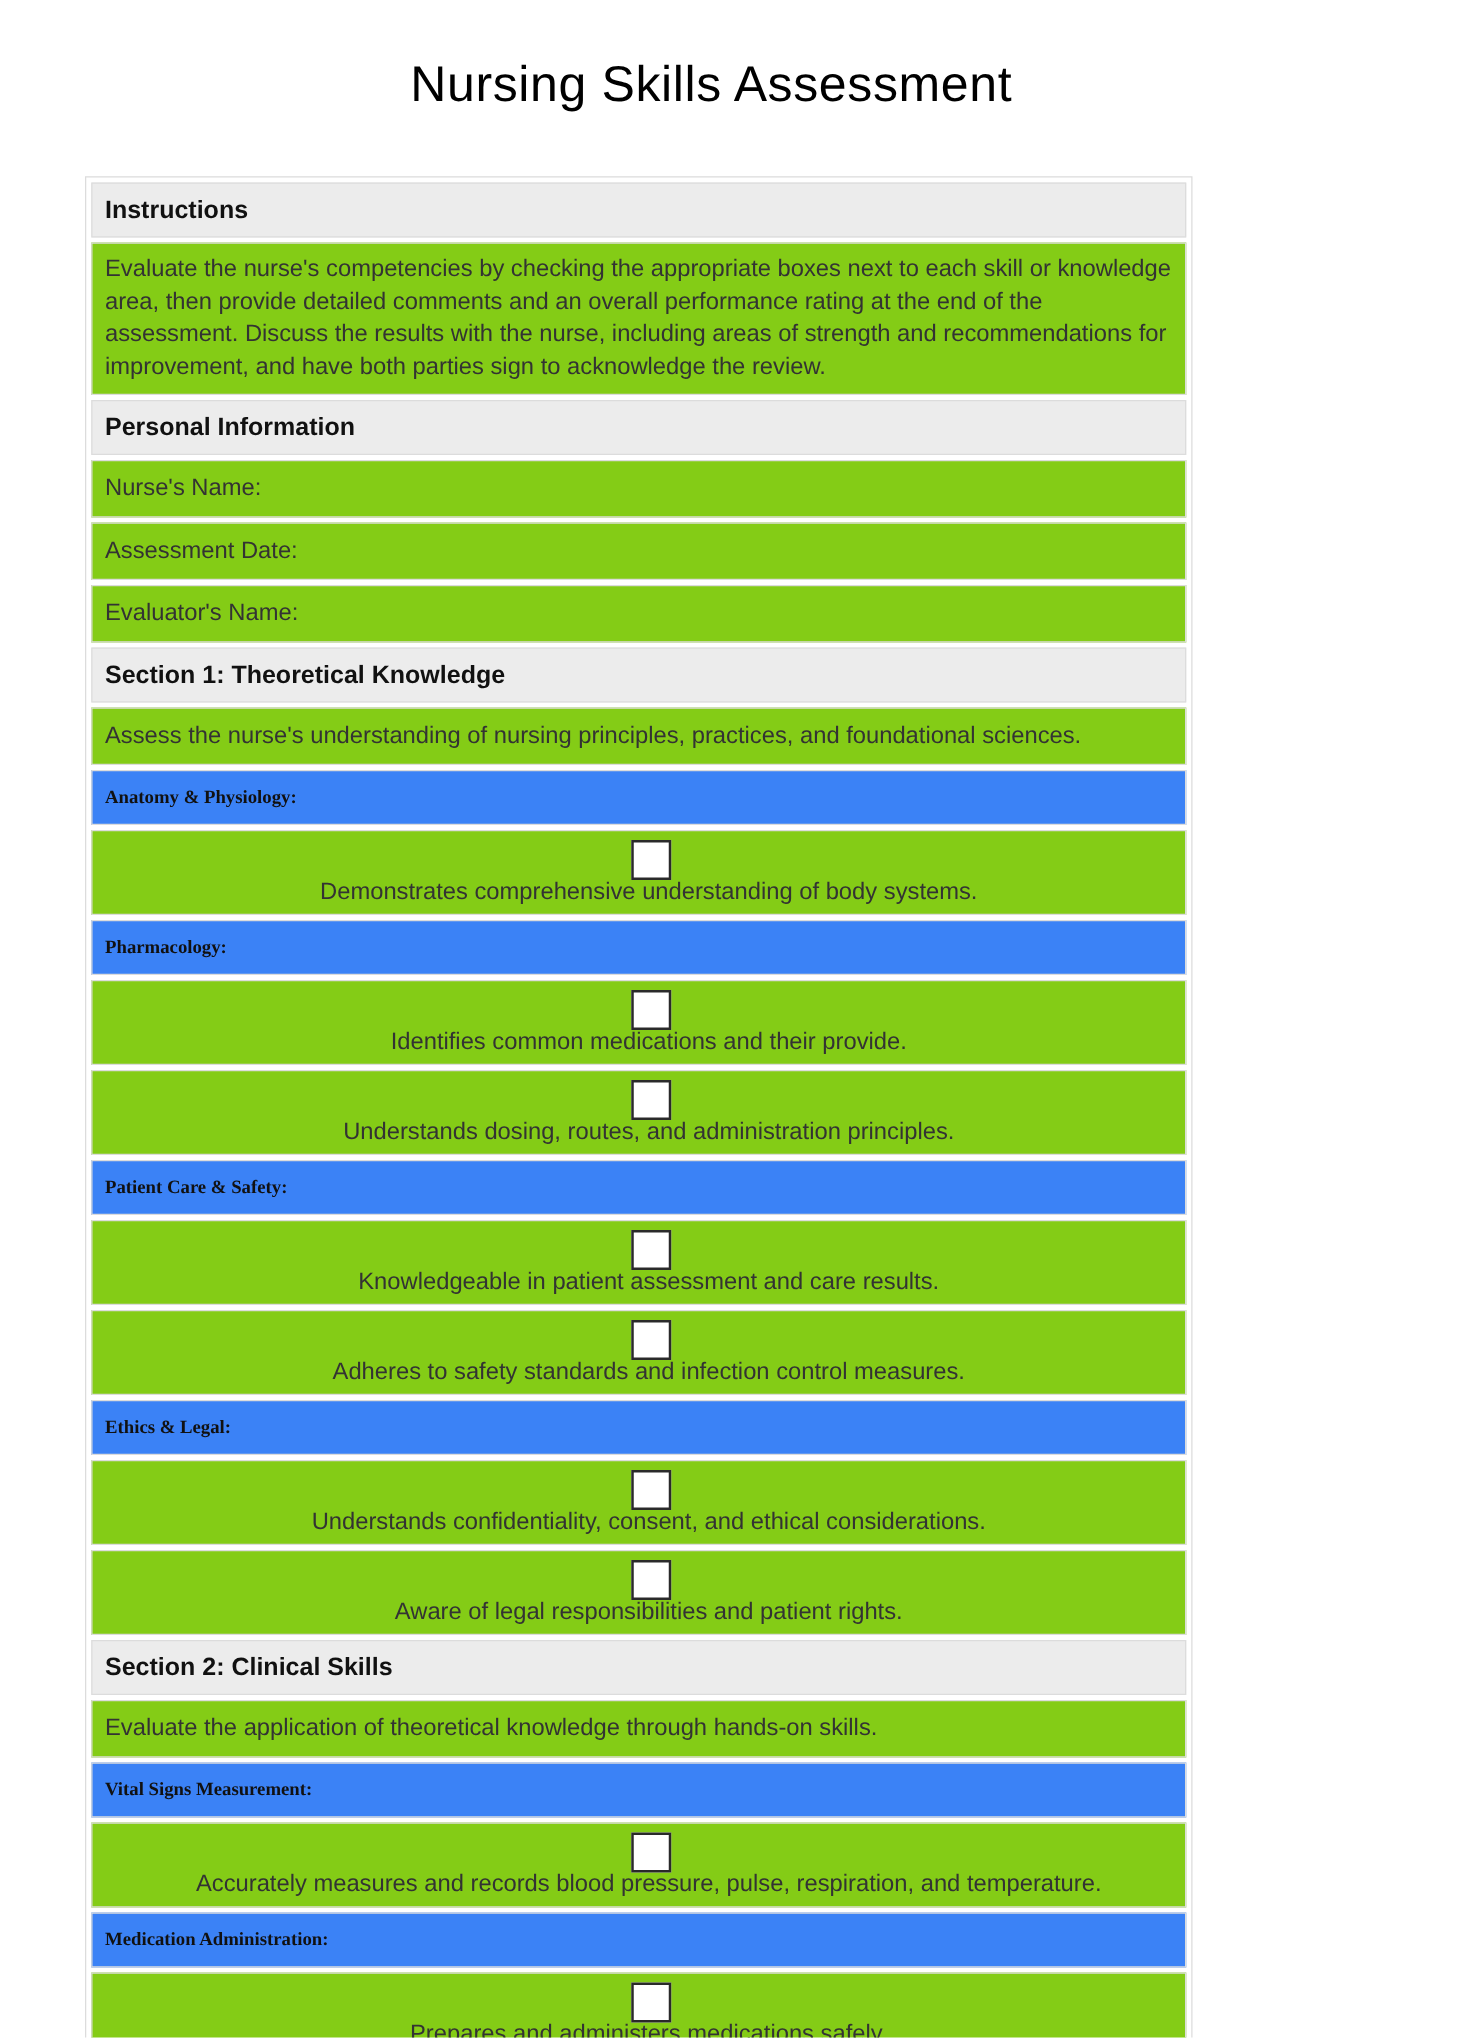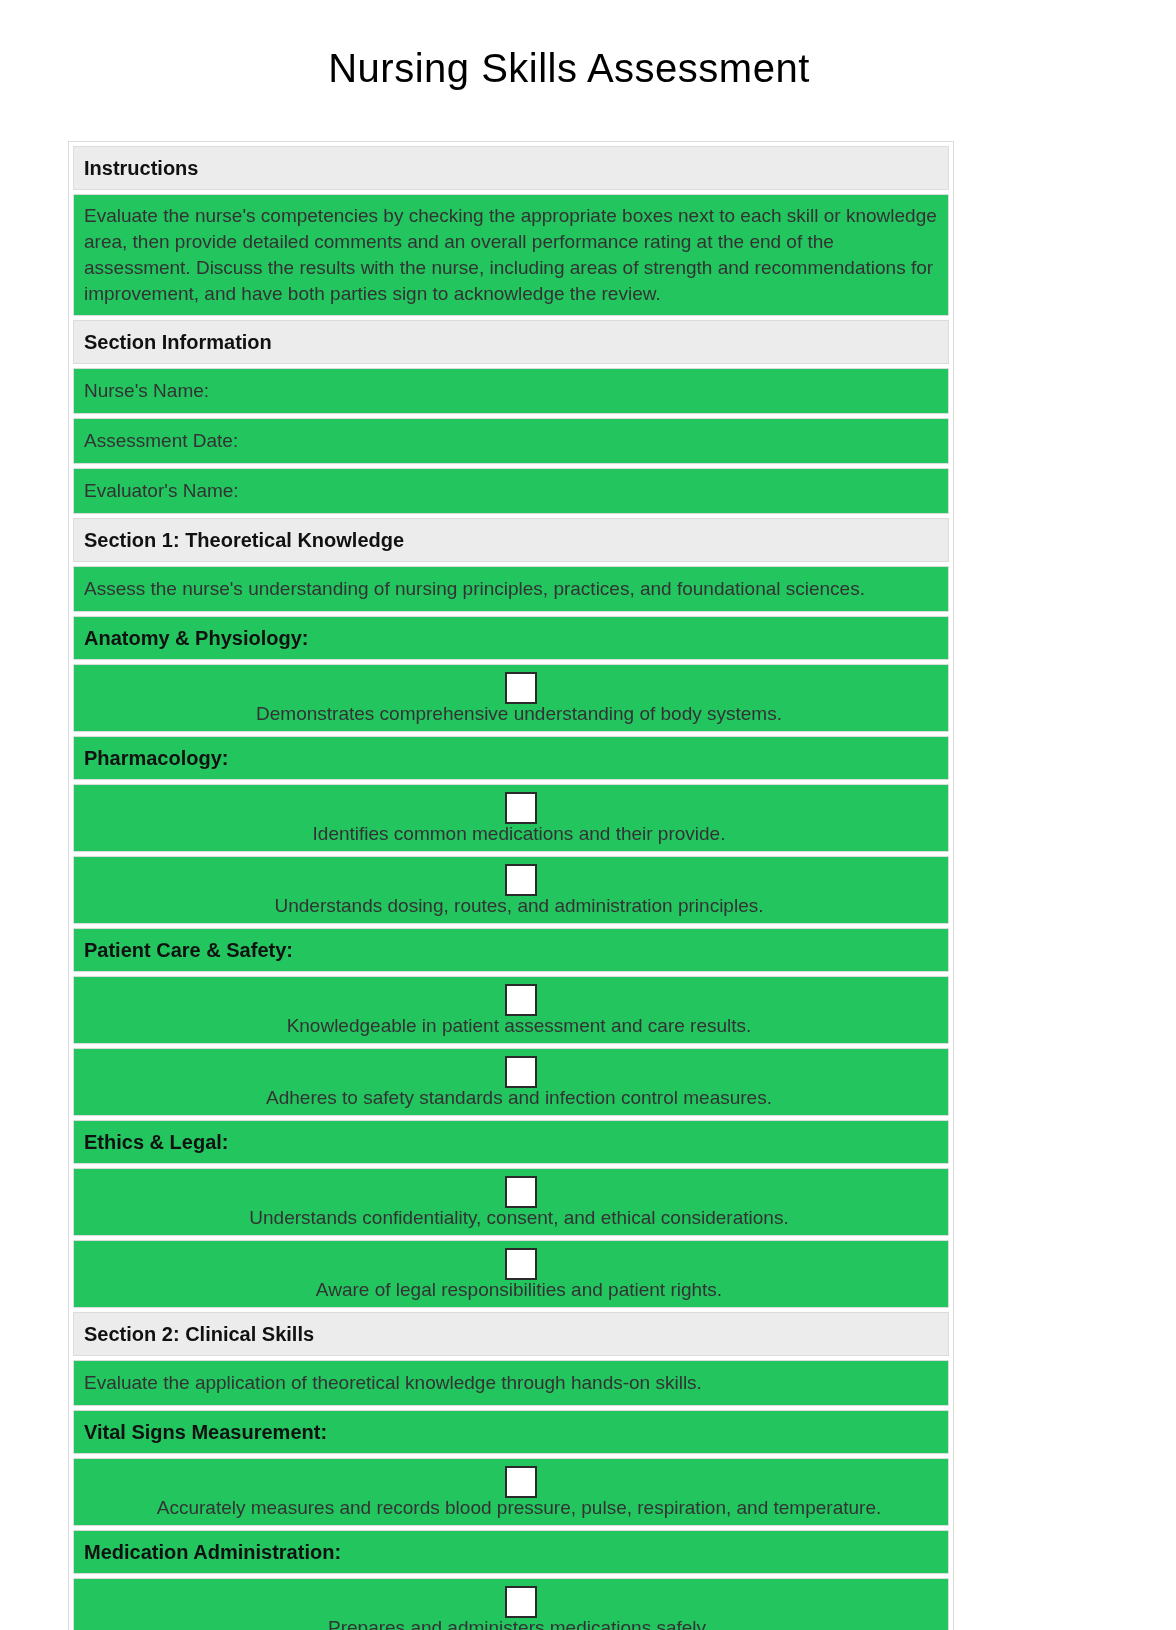--- a/index.html
+++ b/index.html
@@ -24,39 +24,40 @@
     width: 886px;
     border: 1px solid #dcdcdc;
     background: #ffffff;
     padding: 4px;
     display: flex;
     flex-direction: column;
     gap: 4px;
   }
   .row {
     border: 1px solid #dcdcdc;
-    background: #22c55e;
+    background: #84cc16;
     padding: 12px 10px;
     font-size: 19px;
     line-height: 20px;
     color: #333333;
   }
   .row--header {
     background: #ececec;
     font-weight: bold;
     font-size: 20px;
     color: #111111;
     padding: 11px 10px;
   }
   .row--subheader {
-    background: #22c55e;
+    background: #3b82f6;
     font-weight: bold;
-    font-size: 20px;
+    font-size: 15px;
     color: #111111;
     padding: 11px 10px;
+    font-family: Liberation Serif, serif;
   }
   .row--paragraph {
     line-height: 26px;
     padding: 8px 10px;
   }
   .row--checkbox {
     display: flex;
     align-items: center;
     min-height: 48px;
     padding: 7px 10px;
@@ -74,21 +75,21 @@
 </style>
 </head>
 <body>
 
 <div class="page">
   <h1 class="doc-title">Nursing Skills Assessment</h1>
 
   <div class="doc-table" id="doc-table">
       <div class="row row--header"><span class="label">Instructions</span></div>
       <div class="row row--paragraph"><span class="label">Evaluate the nurse's competencies by checking the appropriate boxes next to each skill or knowledge area, then provide detailed comments and an overall performance rating at the end of the assessment. Discuss the results with the nurse, including areas of strength and recommendations for improvement, and have both parties sign to acknowledge the review.</span></div>
-      <div class="row row--header"><span class="label">Section Information</span></div>
+      <div class="row row--header"><span class="label">Personal Information</span></div>
       <div class="row row--field"><span class="label">Nurse's Name:</span></div>
       <div class="row row--field"><span class="label">Assessment Date:</span></div>
       <div class="row row--field"><span class="label">Evaluator's Name:</span></div>
       <div class="row row--header"><span class="label">Section 1: Theoretical Knowledge</span></div>
       <div class="row row--description"><span class="label">Assess the nurse's understanding of nursing principles, practices, and foundational sciences.</span></div>
       <div class="row row--subheader"><span class="label">Anatomy &amp; Physiology:</span></div>
       <div class="row row--checkbox">
         <span class="checkbox"></span>
         <span class="label">Demonstrates comprehensive understanding of body systems.</span>
       </div>

